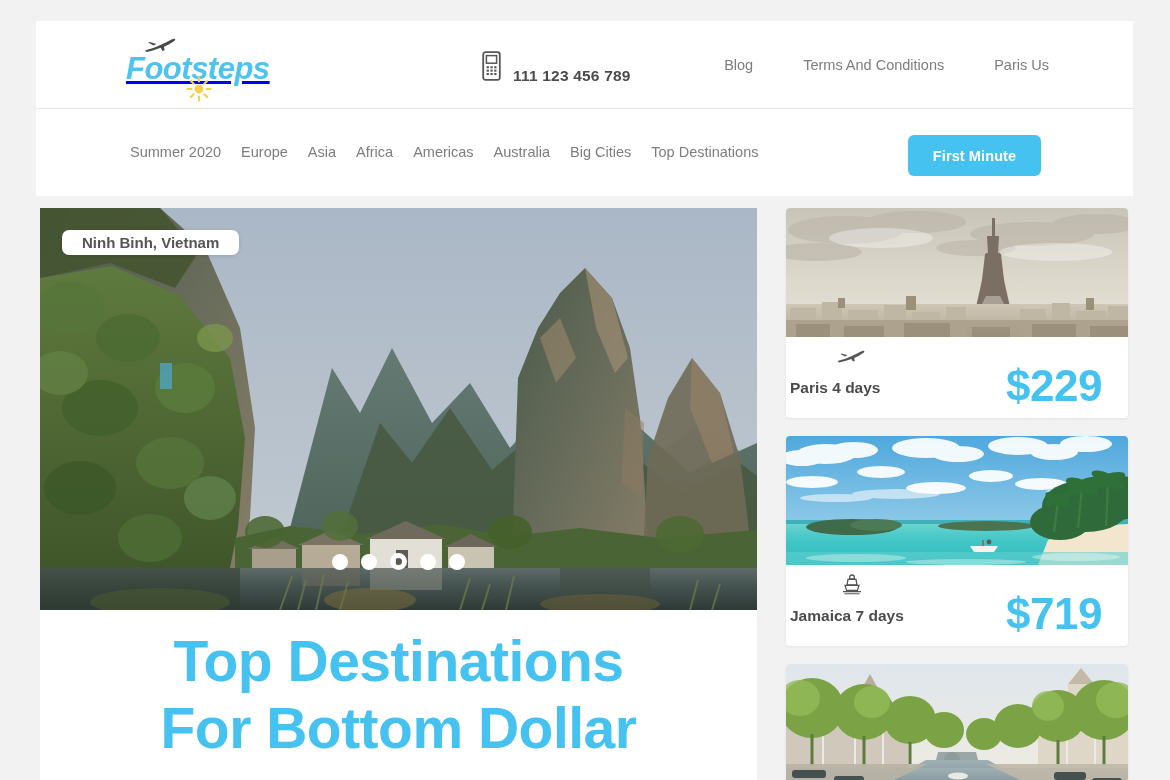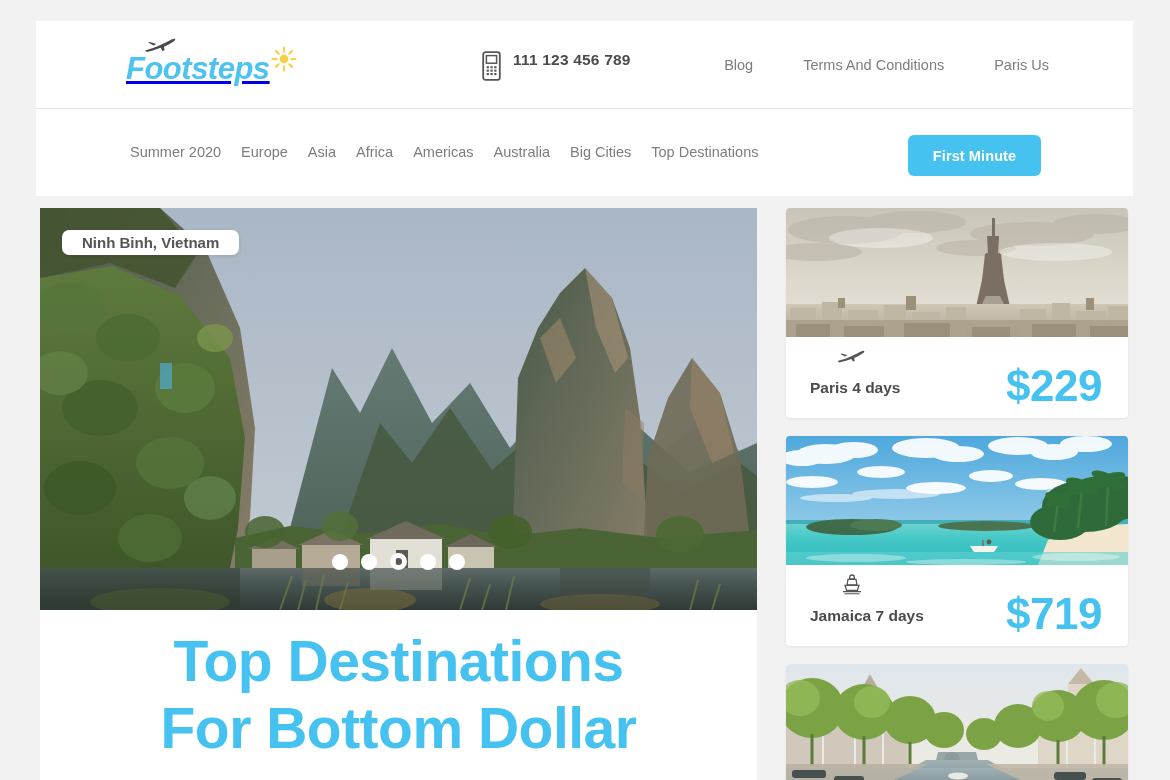--- a/index.html
+++ b/index.html
@@ -29,20 +29,21 @@
     display: flex;
     align-items: center;
   }
 
   .logo-wrap {
     position: absolute;
     left: 90px;
     top: 16px;
     display: flex;
     align-items: center;
+    flex-direction: column;
   }
   .logo-text {
     font-size: 31px;
     font-weight: bold;
     font-style: italic;
     color: #4ec3f0;
     letter-spacing: -0.5px;
     line-height: 1;
     position: relative;
     top: 16px;
@@ -57,21 +58,21 @@
     position: relative;
     top: 8px;
     left: 1px;
   }
 
   .phone-block {
     position: absolute;
     left: 446px;
     top: 30px;
     display: flex;
-    align-items: flex-start;
+    align-items: flex-end;
     gap: 12px;
   }
   .phone-icon { color: #565656; display: block; }
   .phone-number {
     font-size: 15.5px;
     font-weight: bold;
     color: #4b4b4b;
     letter-spacing: 0.2px;
   }
 
@@ -242,21 +243,21 @@
     padding: 0 18px;
   }
   .deal-icon {
     position: absolute;
     left: 50px;
     top: 12px;
     color: #555555;
   }
   .deal-label {
     position: absolute;
-    left: 24px;
+    left: 4px;
     top: 42px;
     font-size: 15.5px;
     font-weight: bold;
     color: #4b4b4b;
   }
   .deal-price {
     position: absolute;
     right: 26px;
     top: 24px;
     font-size: 44px;

